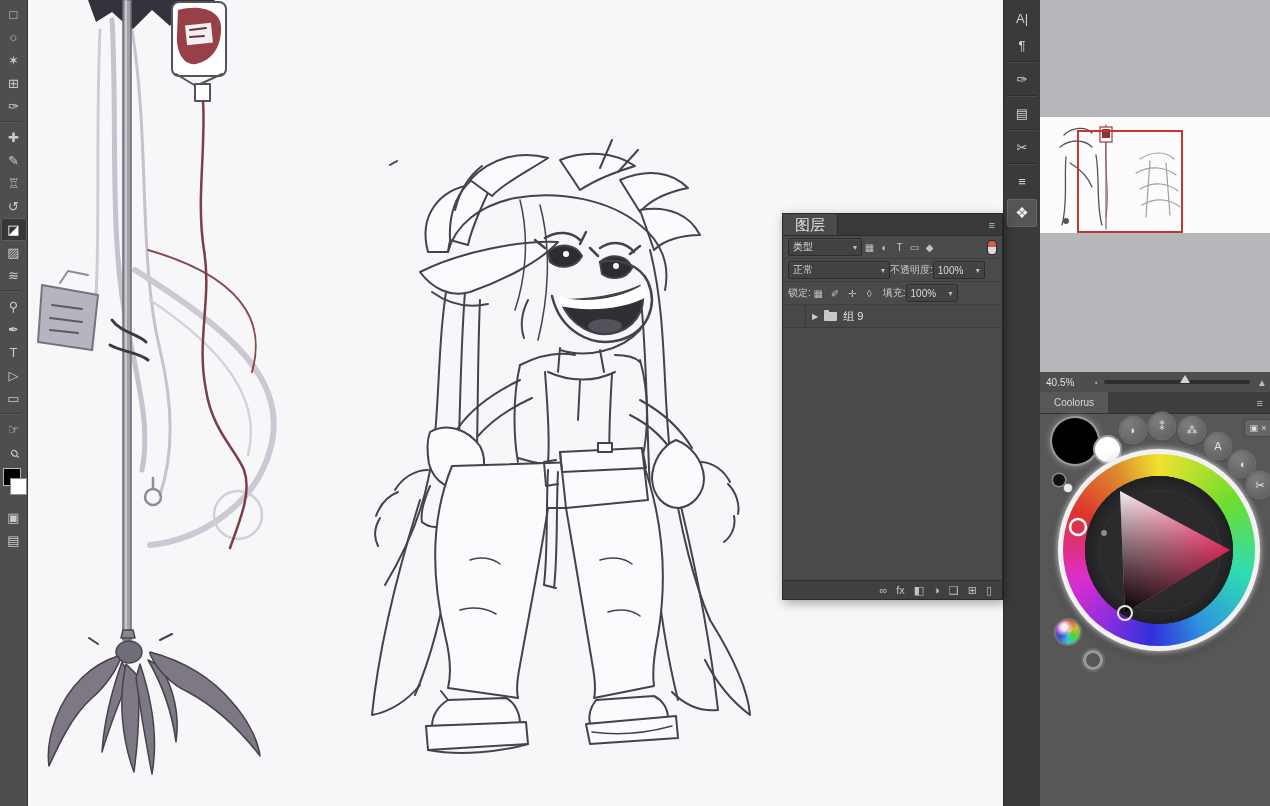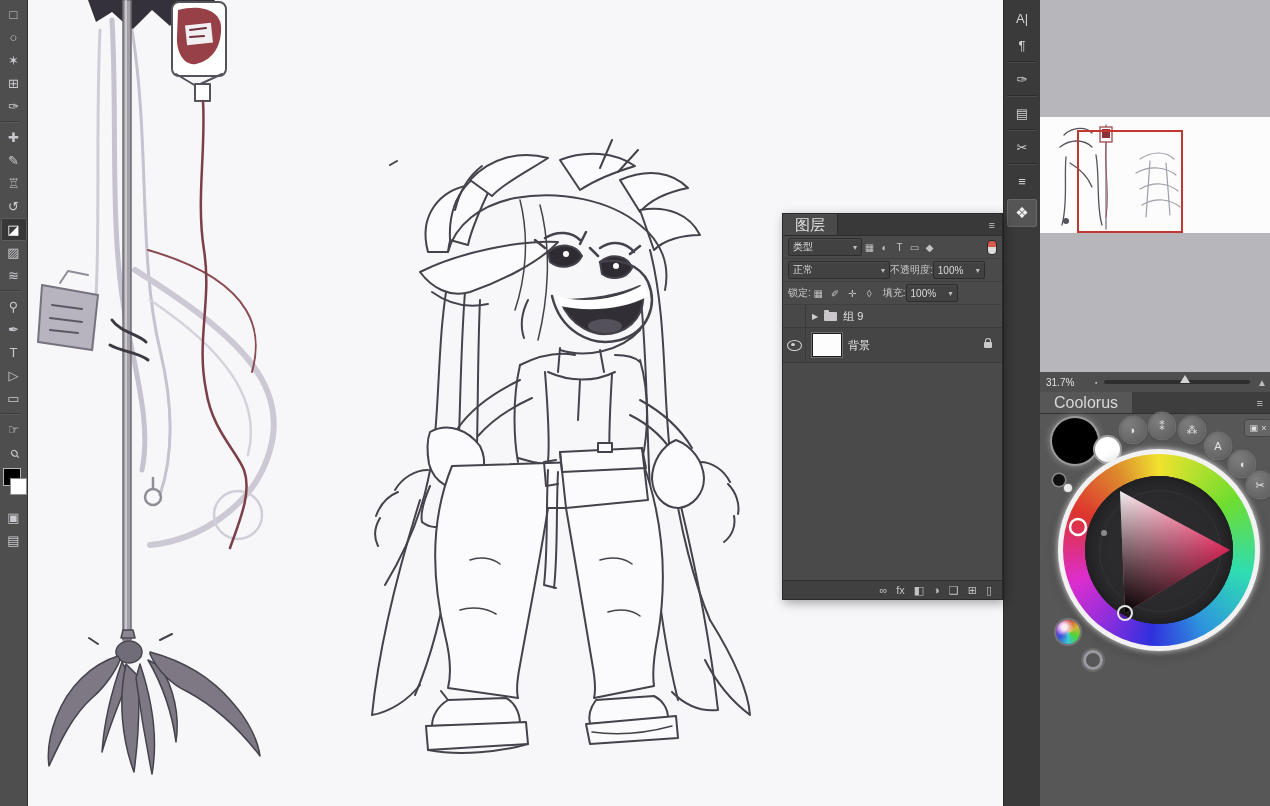--- a/index.html
+++ b/index.html
@@ -68,21 +68,21 @@
   #nav-viewbox{position:absolute;left:37px;top:130px;width:106px;height:103px;border:2px solid #c23730;box-sizing:border-box;cursor:move;}
   #nav-bottombar{position:absolute;left:0;top:372px;width:230px;height:20px;background:#4e4e4e;display:flex;align-items:center;}
   #nav-zoom-value{color:#e0e0e0;font-size:10px;padding:0 6px;width:40px;}
   .nav-mount{color:#bdbdbd;font-size:7px;margin:0 3px;}
   .nav-mount.big{font-size:10px;}
   #nav-slider{position:relative;flex:1;height:4px;background:#2e2e2e;border-radius:2px;margin:0 4px;}
   #nav-slider-thumb{position:absolute;left:52%;top:-5px;width:0;height:0;border-left:5px solid transparent;border-right:5px solid transparent;border-bottom:8px solid #d4d4d4;cursor:pointer;}
   
   #color-panel{position:absolute;left:1040px;top:392px;width:230px;height:414px;background:#575757;}
   #cp-tabbar{height:21px;background:#3e3e3e;display:flex;align-items:center;border-bottom:1px solid #303030;}
-  #cp-tab{height:21px;line-height:21px;padding:0 14px;background:#575757;color:#d8d8d8;font-size:16px;}
+  #cp-tab{height:21px;line-height:21px;padding:0 14px;background:#575757;color:#d8d8d8;font-size:10px;}
   #cp-menu{margin-left:auto;color:#c4c4c4;padding-right:7px;font-size:11px;}
   #cp-fg{position:absolute;left:12px;top:26px;width:46px;height:46px;border-radius:50%;background:#000;
     box-shadow:0 0 0 2px #9a9a9a,0 0 8px rgba(255,255,255,.55);cursor:pointer;}
   #cp-bg{position:absolute;left:55px;top:45px;width:25px;height:25px;border-radius:50%;background:#fff;box-shadow:0 0 0 2px #9a9a9a;cursor:pointer;}
   #cp-mini-fg{position:absolute;left:13px;top:82px;width:12px;height:12px;border-radius:50%;background:#111;box-shadow:0 0 0 1.5px #8a8a8a;cursor:pointer;}
   #cp-mini-bg{position:absolute;left:24px;top:92px;width:8px;height:8px;border-radius:50%;background:#eee;box-shadow:0 0 0 1px #777;cursor:pointer;}
   .cp-btn{position:absolute;width:26px;height:26px;border-radius:50%;background:radial-gradient(circle at 35% 30%,#7d7d7d,#5c5c5c);
     box-shadow:0 0 0 1.5px #6d6d6d,0 1px 3px rgba(0,0,0,.4);display:flex;align-items:center;justify-content:center;
     color:#e2e2e2;font-size:11px;cursor:pointer;}
   #cp-win-btn{position:absolute;left:204px;top:27px;width:26px;height:16px;background:#666;border:1px solid #474747;border-radius:3px;
@@ -339,21 +339,21 @@
           <rect x="62" y="12" width="8" height="9" fill="#8e3038" stroke="none"></rect>
           <path d="M66,25 C64,50 70,75 66,100" stroke="#9a5a60" stroke-width="1"></path>
           <g stroke="#a09ca8" stroke-width="1.2">
             <path d="M100,42 C112,34 126,34 134,42 M96,56 C110,48 126,50 136,58 M100,72 C114,64 128,66 138,74 M102,88 C116,80 130,82 140,90 M110,44 L106,100 M126,46 L130,98"></path>
           </g>
         </g>
       </svg>
     </div>
     <div id="nav-viewbox"></div>
     <div id="nav-bottombar">
-      <span id="nav-zoom-value">31.7%</span>
+      <span id="nav-zoom-value">40.5%</span>
       <span class="nav-mount">▪</span>
       <div id="nav-slider">
         <div id="nav-slider-thumb"></div>
       </div>
       <span class="nav-mount big">▲</span>
     </div>
   </div>
 
   <div id="color-panel">
     <div id="cp-tabbar">
@@ -476,28 +476,20 @@
           <span class="caret">▾</span>
       </div>
     </div>
     <div id="lp-rows">
       <div class="group-row">
         <div class="eye-well"></div>
         <span class="tri">▶</span>
         <span class="folder-icon"></span>
         <span class="layer-name">组 9</span>
       </div>
-      <div class="layer-row">
-        <div class="eye-well">
-            <div class="eye"></div>
-          </div>
-        <div class="thumb white"></div>
-        <span class="layer-name">背景</span>
-        <span class="lock-icon"></span>
-      </div>
     </div>
     <div id="lp-footer">
 
     <span class="fico"><span>∞</span></span>
         <span class="fico"><span>fx</span></span>
         <span class="fico"><span>◧</span></span>
         <span class="fico"><span>◑</span></span>
         <span class="fico"><span>❑</span></span>
         <span class="fico"><span>⊞</span></span>
         <span class="fico"><span>▯</span></span>

